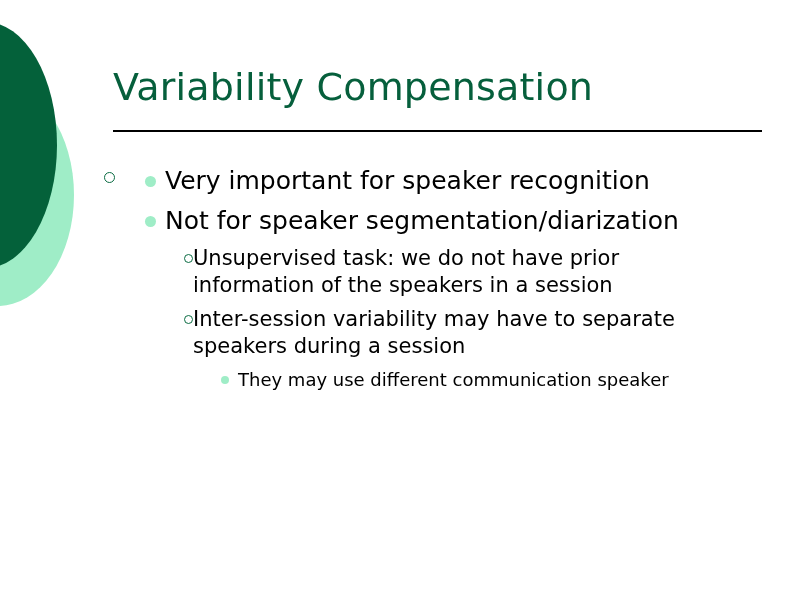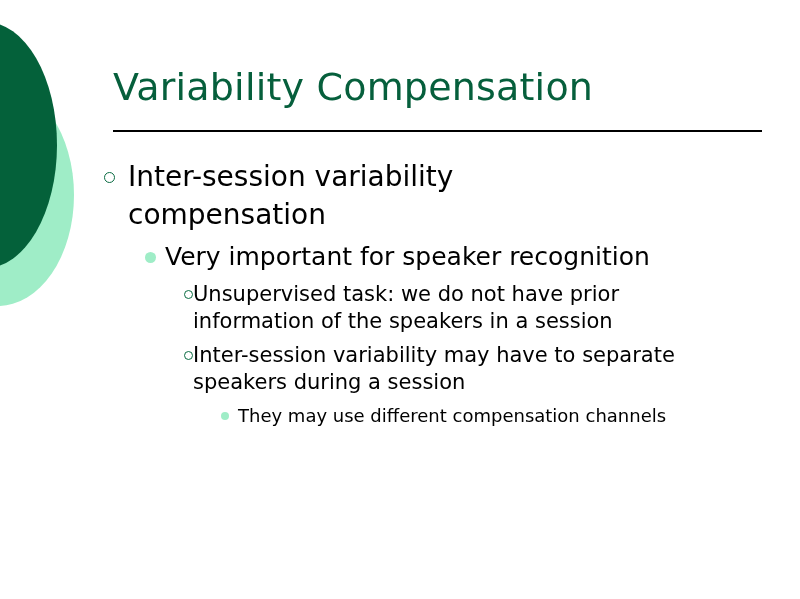--- a/index.html
+++ b/index.html
@@ -182,38 +182,41 @@
   </div>
 
   <div class="title">Variability Compensation</div>
 
   <div class="title-rule"></div>
 
   <div class="body">
 
     <div class="li lvl1">
       <span class="bullet"></span>
-      <span class="txt">Inter-session variability compensation</span>
     </div>
 
     <div class="li lvl2">
       <span class="bullet"></span>
       <span class="txt">Very important for speaker recognition</span>
     </div>
 
+    <div class="li lvl2">
+      <span class="bullet"></span>
+      <span class="txt">Not for speaker segmentation/diarization</span>
+    </div>
 
     <div class="li lvl3">
       <span class="bullet"></span>
       <span class="txt">Unsupervised task: we do not have prior information of the speakers in a session</span>
     </div>
 
     <div class="li lvl3">
       <span class="bullet"></span>
       <span class="txt">Inter-session variability may have to separate speakers during a session</span>
     </div>
 
     <div class="li lvl4">
       <span class="bullet"></span>
-      <span class="txt">They may use different compensation channels</span>
+      <span class="txt">They may use different communication speaker</span>
     </div>
 
   </div>
 </div>
 
 </body></html>

